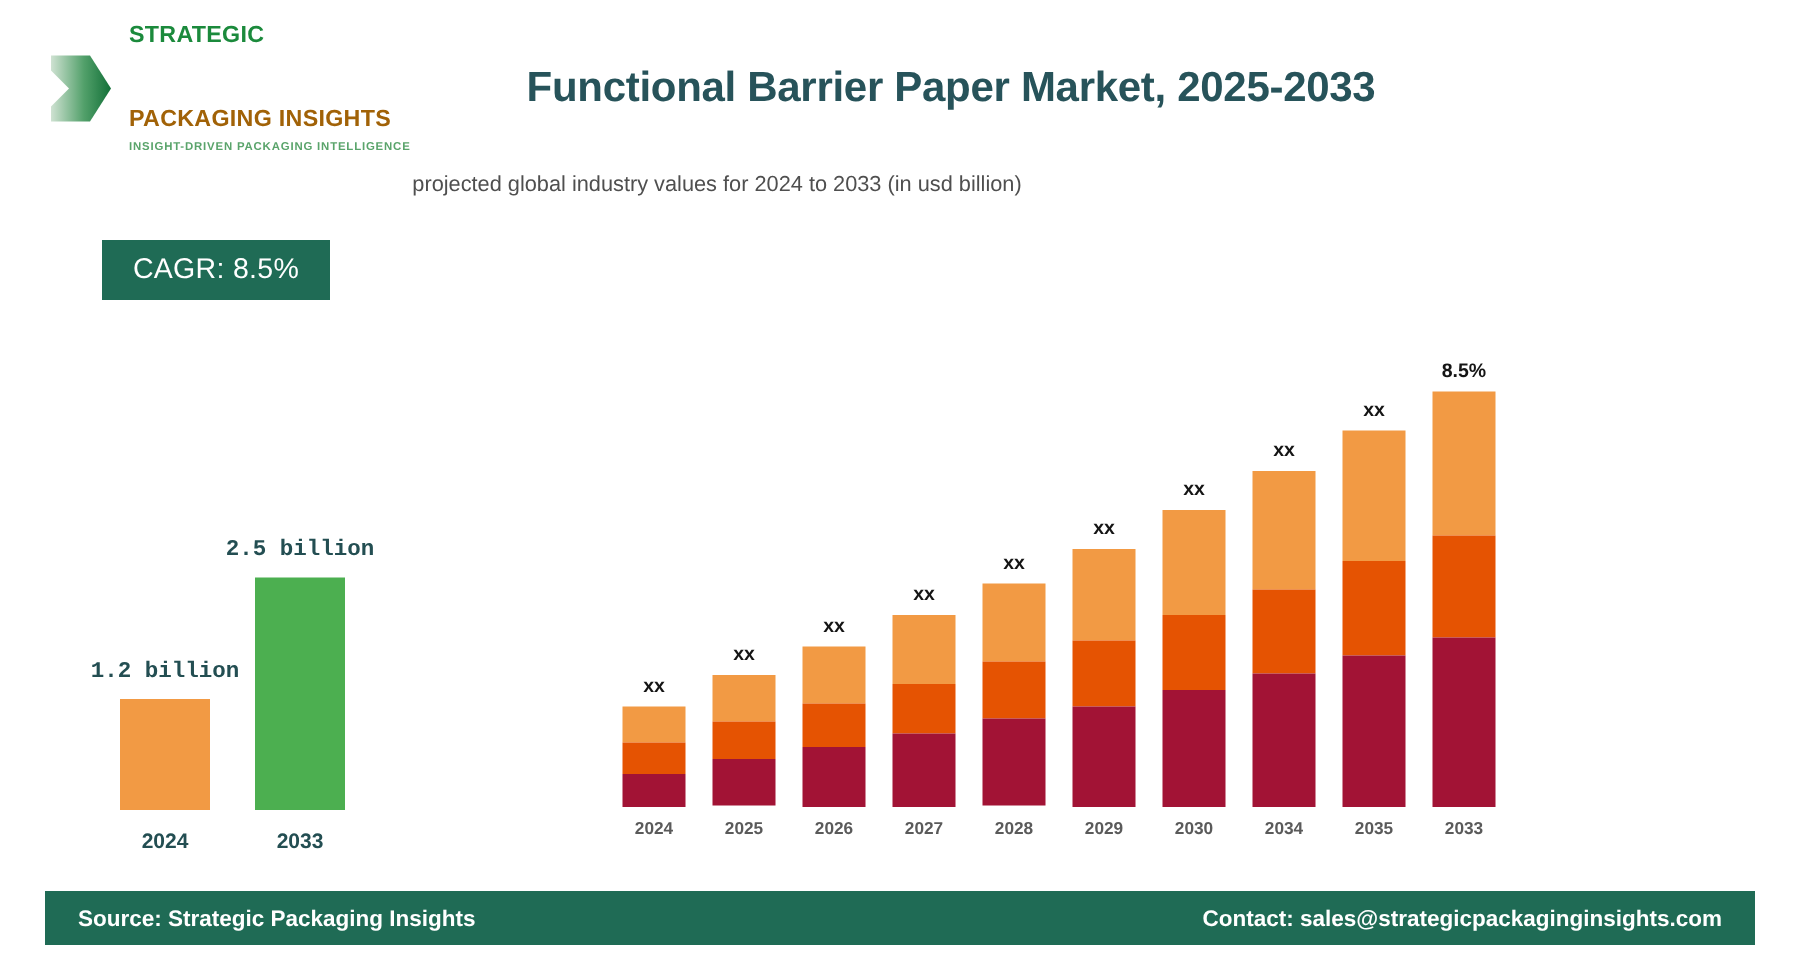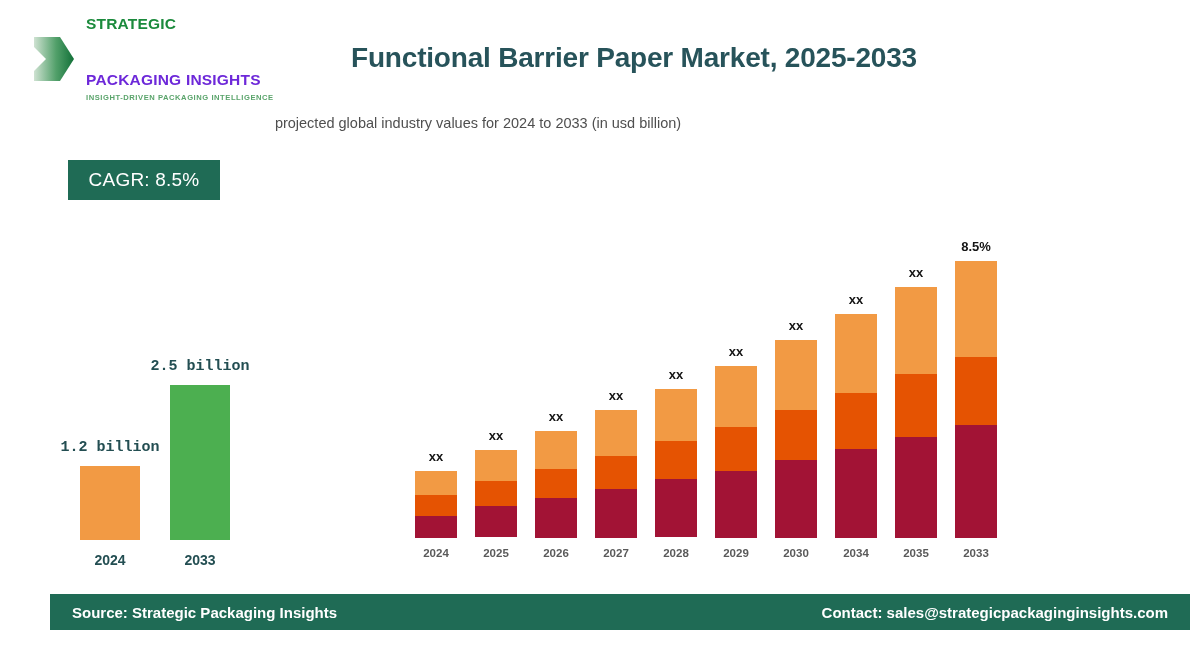--- a/index.html
+++ b/index.html
@@ -10,21 +10,21 @@
   }
   .canvas{position:relative;width:1200px;height:650px;}
 
   
   .logo{position:absolute;left:30px;top:16px;display:flex;align-items:center;}
   .logo-mark{width:48px;height:56px;margin-right:8px;flex:0 0 auto;}
   .logo-text{display:flex;flex-direction:column;justify-content:flex-end;}
   .logo-line1,.logo-line2{
     font-weight:bold;font-size:15.5px;letter-spacing:0.2px;color:#1B8A3C;line-height:1.05;
   }
-  .logo-line2{color:#6d28d9;margin-top:40px;}
+  .logo-line2{color:#a16207;margin-top:40px;}
   .logo-tagline{
     font-size:7.6px;letter-spacing:0.55px;color:#5aa46b;margin-top:4px;font-weight:bold;
   }
 
   
   .title{
     position:absolute;left:0;top:42px;width:1200px;text-align:center;
     font-size:28px;color:#27535a;font-weight:bold;letter-spacing:-0.2px;padding-left:36px;
   }
   .title-inner{display:inline-block;transform:translateX(-2px);}
@@ -63,21 +63,21 @@
   }
   .sb-xlabel{
     position:absolute;bottom:1px;left:-19px;width:80px;text-align:center;
     font-size:11.5px;color:#5a5a5a;font-weight:bold;
   }
 
   
   .footer{
     position:absolute;left:30px;top:594px;width:1140px;height:36px;
     background:#1F6B55;display:flex;align-items:center;justify-content:space-between;
-    padding:0 22px;box-sizing:border-box;margin-left:20px;
+    padding:0 22px;box-sizing:border-box;
   }
   .footer-text{color:#ffffff;font-size:15px;font-weight:bold;}
 </style>
 </head>
 <body>
 
 <div class="canvas">
 
   <div class="logo">
     <svg class="logo-mark" viewBox="0 0 48 56">

